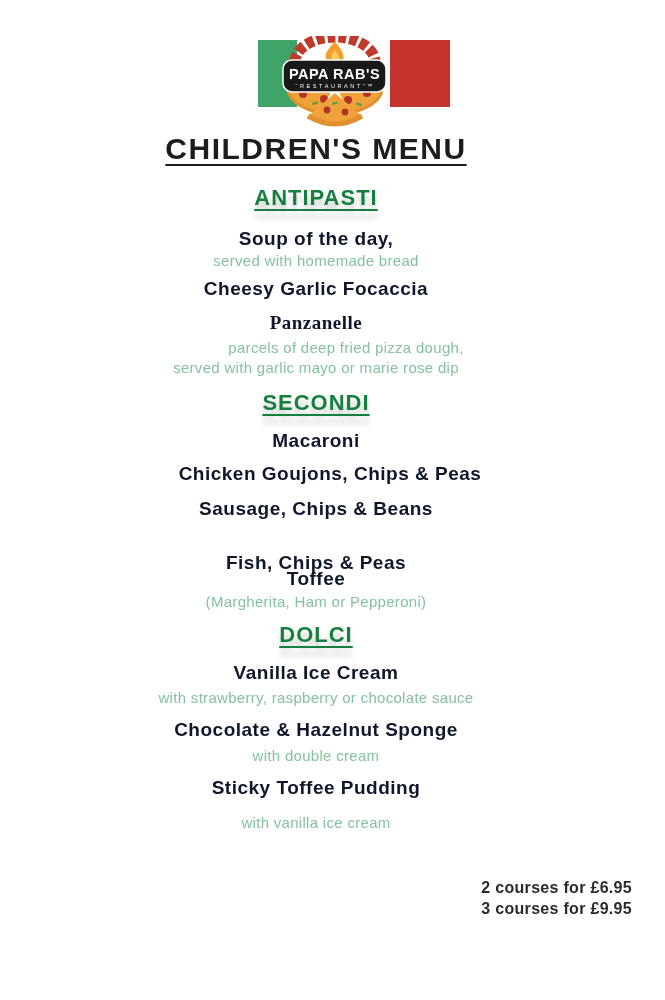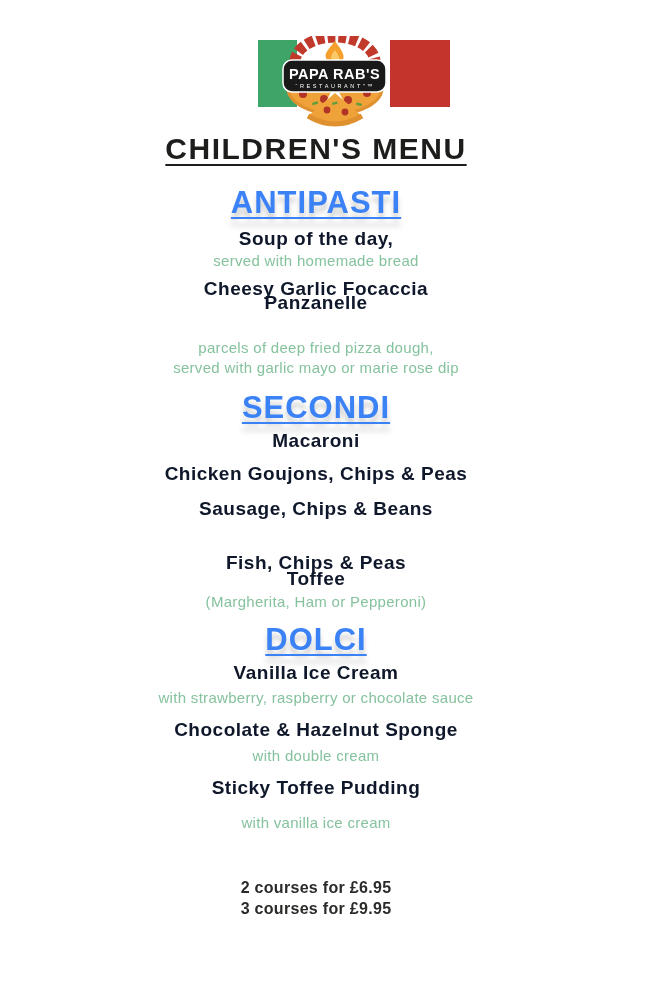--- a/index.html
+++ b/index.html
@@ -6,27 +6,27 @@
   body {
     width:665px; height:1000px; background:#ffffff; position:relative;
     font-family:"Liberation Sans", sans-serif; overflow:hidden;
   }
   .line { position:absolute; left:0; width:632px; text-align:center; white-space:nowrap; }
   .menu-title {
     font-size:30px; font-weight:bold; color:#1d1d1b; letter-spacing:1.5px;
   }
   .menu-title .u { text-decoration:underline; text-underline-offset:5px; text-decoration-thickness:2px; }
   .section-header {
-    font-size:31px; font-weight:bold; color:#3b82f6; letter-spacing:1px;
+    font-size:22px; font-weight:bold; color:#15803d; letter-spacing:1px;
     text-shadow:0 7px 5px rgba(120,120,120,0.35);
   }
   .section-header .u { text-decoration:underline; text-underline-offset:4px; text-decoration-thickness:2px; }
   .item-name { font-size:19px; font-weight:bold; color:#0f172a; letter-spacing:0.5px; }
   .item-desc { font-size:15px; font-weight:normal; color:#85c29d; letter-spacing:0.3px; }
-  .price-line { font-size:16px; color:#2a2a28; font-weight:bold; letter-spacing:0.3px; }
+  .price-line { font-size:16px; color:#2a2a28; font-weight:bold; letter-spacing:0.3px;text-align:right; }
   .logo-wrap { position:absolute; left:258px; top:36px; width:208px; height:92px; }
 </style>
 </head>
 <body>
 
 <div class="logo-wrap">
   <svg width="192" height="92" viewBox="0 0 192 92" xmlns="http://www.w3.org/2000/svg">
 
     <rect x="0" y="4" width="39" height="67" fill="#3ea467"></rect>
     <rect x="39" y="4" width="93" height="67" fill="#ffffff"></rect>
@@ -65,29 +65,29 @@
 <div class="line menu-title" style="top:132px;">
   <span class="u">CHILDREN'S MENU</span>
 </div>
 
 <div class="line section-header" style="top:185px;">
   <span class="u">ANTIPASTI</span>
 </div>
 <div class="line item-name" style="top:228px;">Soup of the day,</div>
 <div class="line item-desc" style="top:252px;">served with homemade bread</div>
 <div class="line item-name" style="top:278px;">Cheesy Garlic Focaccia</div>
-<div class="line item-name" style="top:292px;">Panzanelle</div>
-<div class="line item-desc" style="top:339px;">parcels of deep fried pizza dough,</div>
+<div class="line item-name" style="top:312px;font-family:Liberation Serif, serif;">Panzanelle</div>
+<div class="line item-desc" style="top:339px;margin-left:30px;">parcels of deep fried pizza dough,</div>
 <div class="line item-desc" style="top:359px;">served with garlic mayo or marie rose dip</div>
 
 <div class="line section-header" style="top:390px;">
   <span class="u">SECONDI</span>
 </div>
 <div class="line item-name" style="top:430px;">Macaroni</div>
-<div class="line item-name" style="top:463px;">Chicken Goujons, Chips &amp; Peas</div>
+<div class="line item-name" style="top:463px;margin-left:14px;">Chicken Goujons, Chips &amp; Peas</div>
 <div class="line item-name" style="top:498px;">Sausage, Chips &amp; Beans</div>
 <div class="line item-name" style="top:552px;">Fish, Chips &amp; Peas</div>
 <div class="line item-name" style="top:568px;">Toffee</div>
 <div class="line item-desc" style="top:593px;">(Margherita, Ham or Pepperoni)</div>
 
 <div class="line section-header" style="top:622px;">
   <span class="u">DOLCI</span>
 </div>
 <div class="line item-name" style="top:662px;">Vanilla Ice Cream</div>
 <div class="line item-desc" style="top:689px;">with strawberry, raspberry or chocolate sauce</div>

